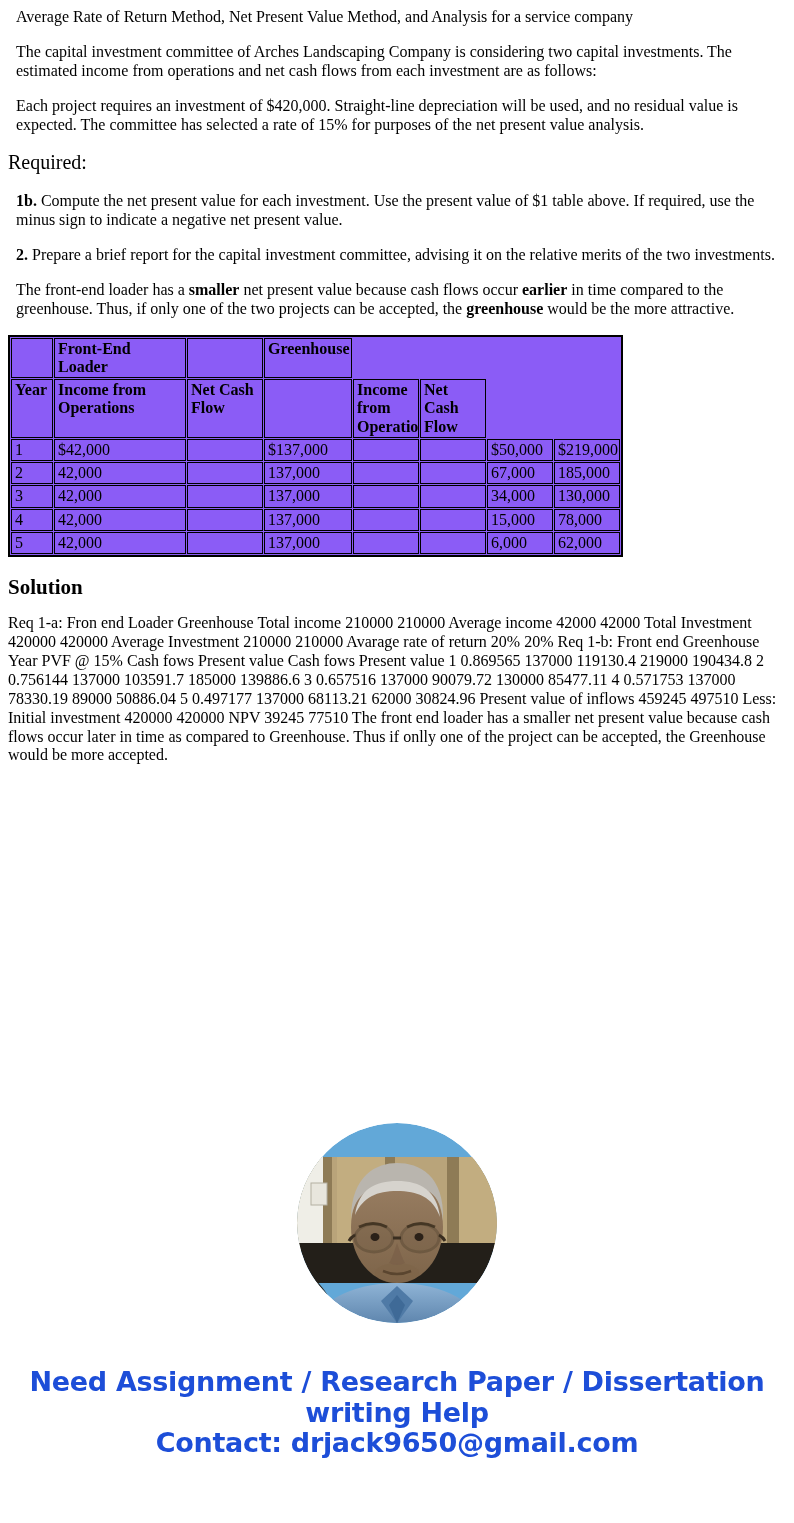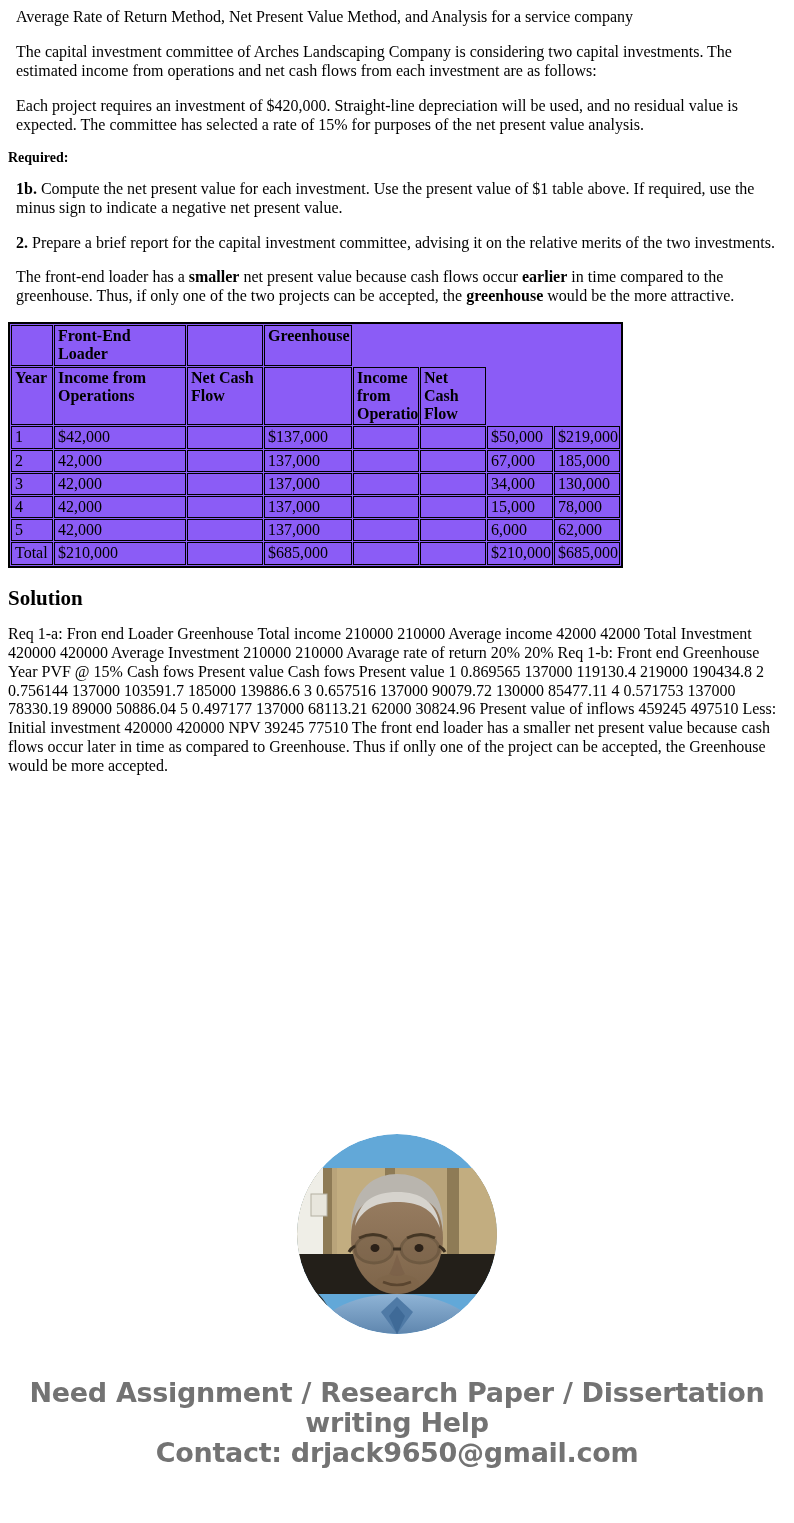--- a/index.html
+++ b/index.html
@@ -21,22 +21,22 @@
     width: 794px;
   }
   p.para {
     margin: 0 0 1em 8px;
     line-height: 1.18;
     font-size: 16px;
   }
   p.para:first-child { margin-top: 0; }
   .b { font-weight: bold; }
   h3.req {
-    font-size: 14px;
-    font-weight: bold;
+    font-size: 20px;
+    font-weight: normal;
     margin: 0 0 0.9em 0;
     line-height: 1.2;
   }
   h3.solution {
     font-size: 21px;
     font-weight: bold;
     margin: 18px 0 14px 0;
     line-height: 1.2;
   }
 
@@ -97,21 +97,21 @@
 
   
   .footer {
     margin-top: 44px;
     text-align: center;
     font-family: "DejaVu Sans", "Liberation Sans", sans-serif;
     font-weight: bold;
     font-size: 27px;
     line-height: 1.12;
     letter-spacing: -0.3px;
-    color: #737373;
+    color: #1d4ed8;
   }
   .footer .l2 { display: block; }
   .footer .l3 { display: block; }
 </style>
 </head>
 <body>
 
 <div class="page">
 
   <p class="para">Average Rate of Return Method, Net Present Value Method, and Analysis for a service company</p>
@@ -194,30 +194,20 @@
         <td class="c-year">5</td>
         <td class="c-inc1">42,000</td>
         <td class="c-ncf1"></td>
         <td class="c-gh">137,000</td>
         <td class="c-inc2"></td>
         <td class="c-ncf2"></td>
         <td class="c-v1">6,000</td>
         <td class="c-v2">62,000</td>
       </tr>
 
-      <tr>
-        <td class="c-year">Total</td>
-        <td class="c-inc1">$210,000</td>
-        <td class="c-ncf1"></td>
-        <td class="c-gh">$685,000</td>
-        <td class="c-inc2"></td>
-        <td class="c-ncf2"></td>
-        <td class="c-v1">$210,000</td>
-        <td class="c-v2">$685,000</td>
-      </tr>
     </tbody>
   </table>
 
   <h3 class="solution">Solution</h3>
 
   <p class="soln">Req 1-a: Fron end Loader Greenhouse Total income 210000 210000 Average income 42000 42000 Total Investment 420000 420000 Average Investment 210000 210000 Avarage rate of return 20% 20% Req 1-b: Front end Greenhouse Year PVF @ 15% Cash fows Present value Cash fows Present value 1 0.869565 137000 119130.4 219000 190434.8 2 0.756144 137000 103591.7 185000 139886.6 3 0.657516 137000 90079.72 130000 85477.11 4 0.571753 137000 78330.19 89000 50886.04 5 0.497177 137000 68113.21 62000 30824.96 Present value of inflows 459245 497510 Less: Initial investment 420000 420000 NPV 39245 77510 The front end loader has a smaller net present value because cash flows occur later in time as compared to Greenhouse. Thus if onlly one of the project can be accepted, the Greenhouse would be more accepted.</p>
 
   <div class="avatar-wrap">
     <div class="avatar">
       <svg width="200" height="200" viewBox="0 0 200 200">

